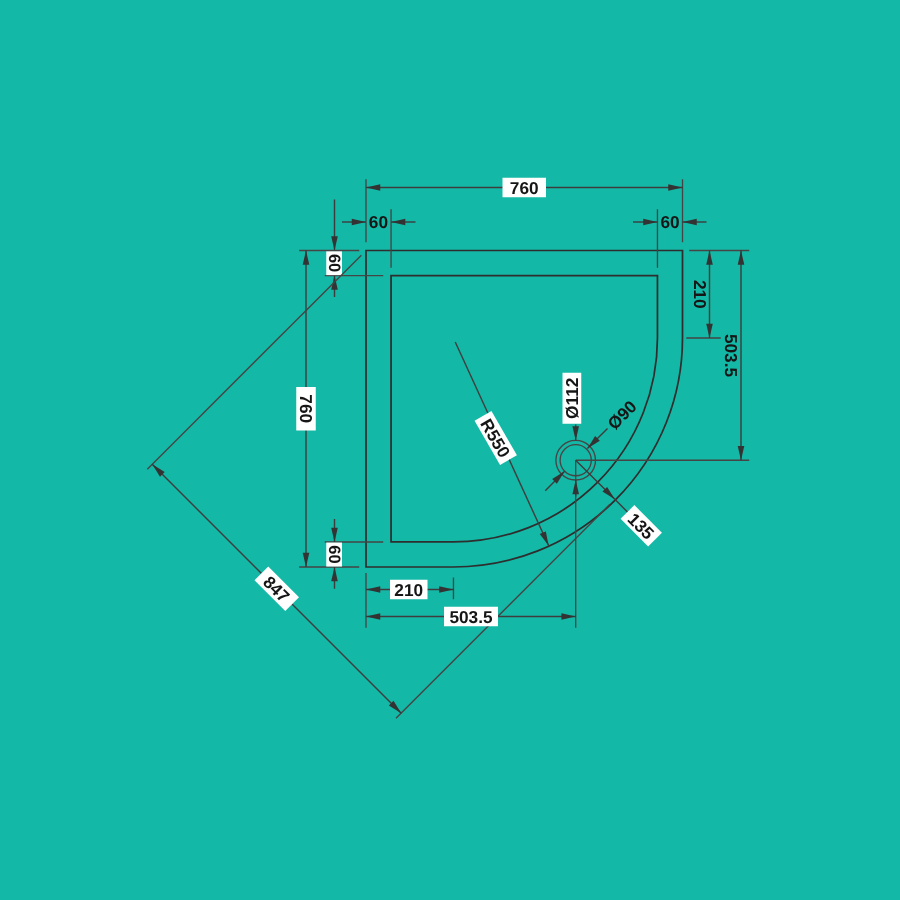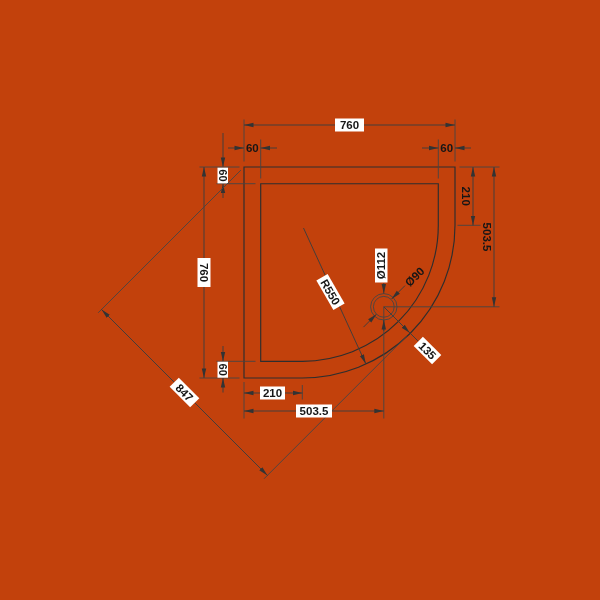--- a/index.html
+++ b/index.html
@@ -1,16 +1,16 @@
 <!DOCTYPE html>
 <html><head>
 <meta charset="utf-8">
 <style>
   html,body{margin:0;padding:0;background:#ffffff;}
-  .stage{width:600px;height:600px;background:#c2410c;position:relative;overflow:hidden;}
+  .stage{width:600px;height:600px;background:#14b8a6;position:relative;overflow:hidden;}
   svg{display:block;}
   .outline{fill:none;stroke:#2e2e2e;stroke-width:1.15;}
   .thin{fill:none;stroke:#454545;stroke-width:0.9;}
   .dim{fill:none;stroke:#3d3d3d;stroke-width:0.95;}
   .lbl{font-family:"Liberation Sans",sans-serif;font-size:11.5px;font-weight:bold;fill:#161616;
        text-anchor:middle;letter-spacing:0px;}
   .lbl-sm{font-size:11px;}
   .bg{fill:#ffffff;stroke:none;}
 </style>
 </head>

